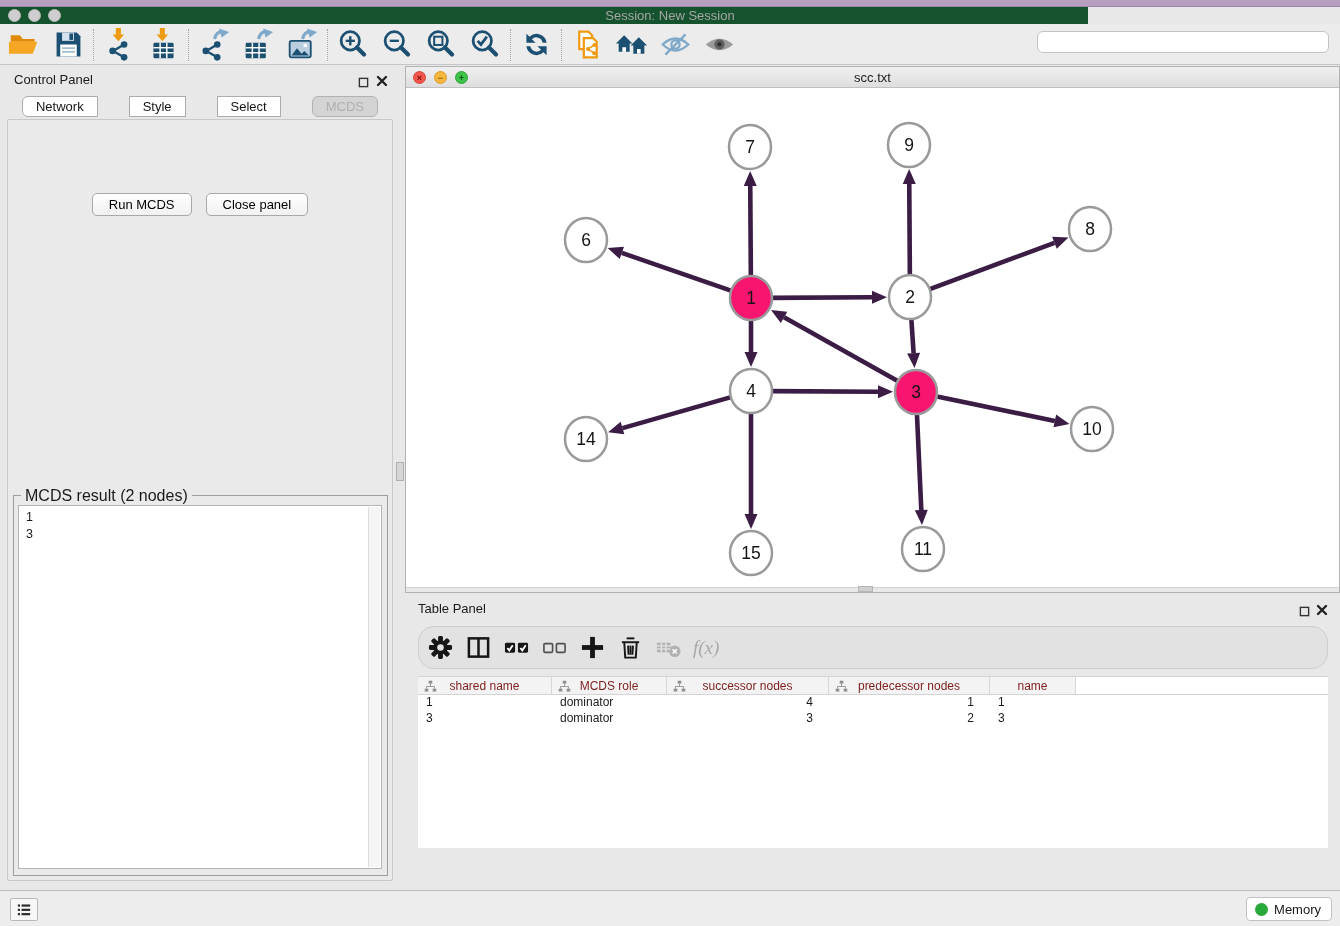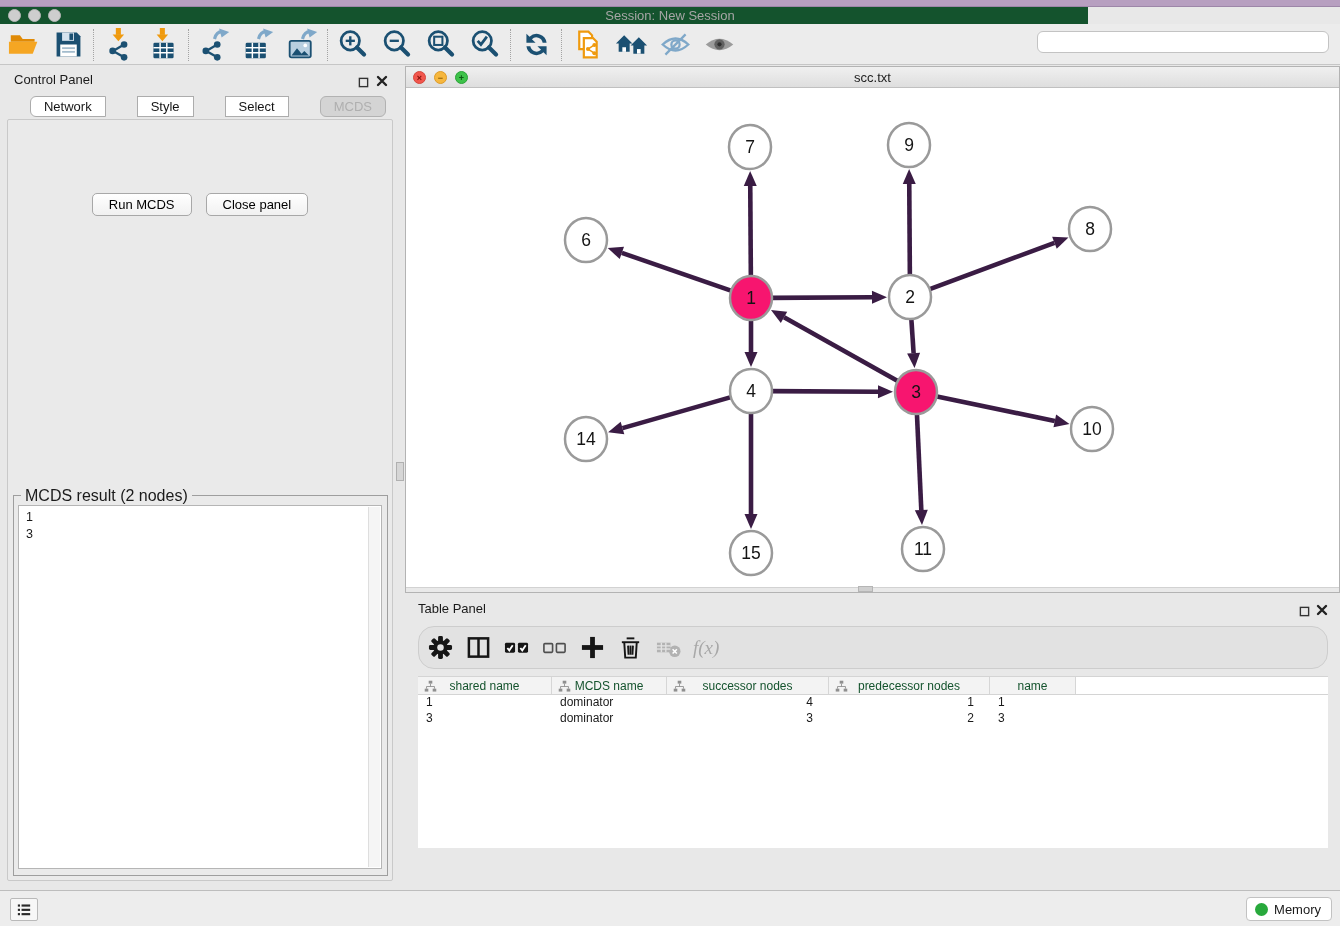--- a/index.html
+++ b/index.html
@@ -21,21 +21,21 @@
   
   .cp-titlerow { position:absolute; left:0; top:66px; width:400px; height:30px; }
   .cp-title { position:absolute; left:14px; top:6px; font-size:13px; }
   .panel-float { position:absolute; top:8px; }
   .panel-close { position:absolute; top:7px; }
   .tabstrip { display:flex; }
   .tab { height:21px; line-height:19px; padding:0 13px; background:#fff; border:1px solid #acacac; margin-left:-1px; font-size:13px; color:#151515; white-space:nowrap; }
   .tab:first-child { border-radius:6px 0 0 6px; margin-left:0; }
   .tab:last-child { border-radius:0 6px 6px 0; }
   .tab.selected { background:#d4d4d4; color:#afafaf; border-color:#b2b2b2; border-radius:6px; }
-  .cp-tabs { position:absolute; left:8px; top:96px; width:400px; justify-content:center;gap:32px; }
+  .cp-tabs { position:absolute; left:0; top:96px; width:400px; justify-content:center;gap:32px; }
   .cp-content { position:absolute; left:7px; top:119px; width:386px; height:762px; background:#eaeaea; border:1px solid #c9c9c9; border-radius:2px; }
   .opt-label { position:absolute; left:0; top:18px; width:100%; text-align:center; font-size:13px; }
   .criterion-select { position:absolute; left:37px; top:40px; width:311px; height:23px; background:#fff; border:1px solid #a8a8a8; border-radius:5px; font-size:13px; line-height:21px; padding-left:12px; }
   .criterion-select svg { position:absolute; right:5px; top:2px; }
   .btnrow { position:absolute; left:0; top:73px; width:100%; display:flex; justify-content:center; gap:14px; }
   .pbtn { height:23px; padding:0 16px; background:linear-gradient(#ffffff,#f1f1f1); border:1px solid #a8a8a8; border-radius:5px; font-size:13px; font-family:"Liberation Sans",sans-serif; }
   .fieldset { position:absolute; left:5px; top:375px; width:375px; height:381px; border:1px solid #9e9e9e; }
   .legend { position:absolute; top:-9px; left:7px; background:#eaeaea; padding:0 4px; font-size:16px; }
   .resultbox { position:absolute; left:4px; top:9px; right:5px; bottom:6px; background:#fff; border:1px solid #b5b5b5; font-size:12.5px; }
   .result-line { padding-left:7px; line-height:17px; }
@@ -52,21 +52,21 @@
   .h-handle { position:absolute; left:858px; top:586px; width:15px; height:6px; background:#cfcfcf; border:1px solid #b5b5b5; }
   .v-handle { position:absolute; left:396px; top:462px; width:8px; height:19px; background:#d6d6d6; border:1px solid #b0b0b0; }
 
   
   .tablepanel { position:absolute; left:405px; top:595px; width:935px; height:295px; background:#e8e8e8; }
   .tp-title { position:absolute; left:13px; top:6px; font-size:13px;text-align:center; }
   .tp-toolbar { position:absolute; left:13px; top:31px; width:910px; height:43px; background:#e2e2e2; border:1px solid #cdcdcd; border-radius:16px; display:flex; align-items:center; padding-left:2px; }
   .tpbtn { width:38px; height:38px; display:flex; align-items:center; justify-content:center; }
   .tp-table { position:absolute; left:13px; top:81px; width:910px; height:172px; background:#fff; }
   .tp-header { display:flex; height:19px; border-top:1px solid #d4d4d4; border-bottom:1px solid #d4d4d4; }
-  .th { position:relative; height:100%; background:#f3f3f3; border-right:1px solid #d6d6d6; font-size:12px; display:flex; align-items:center; justify-content:center; color:#14532d; }
+  .th { position:relative; height:100%; background:#f3f3f3; border-right:1px solid #d6d6d6; font-size:12px; display:flex; align-items:center; justify-content:center; color:#7f1d1d; }
   .th .hicon { position:absolute; left:6px; top:3px; }
   .tr { display:flex; height:16px; font-size:12px; }
   .td { overflow:hidden; white-space:nowrap; }
   .td.left { padding-left:8px; text-align:left; }
   .td.right { padding-right:16px; text-align:right; }
   .tp-tabs { position:absolute; left:0; top:269px; width:100%; justify-content:center; }
 
   
   .statusbar { position:absolute; left:0; bottom:0; width:1340px; height:36px; background:#ededed; border-top:1px solid #bdbdbd; }
   .listbtn { position:absolute; left:10px; top:7px; width:28px; height:23px; background:#f7f7f7; border:1px solid #b9b9b9; border-radius:2px; display:flex; align-items:center; justify-content:center; }
@@ -532,21 +532,21 @@
           <span class="hicon"><svg width="13" height="13" viewBox="0 0 18 18">
               <g fill="#8f8f8f">
                 <rect x="6.5" y="1" width="5" height="4"></rect>
                 <rect x="1" y="12" width="5" height="4"></rect>
                 <rect x="12" y="12" width="5" height="4"></rect>
               </g>
               <g stroke="#8f8f8f" stroke-width="1.2" fill="none">
                 <path d="M9 5v4M3.5 12V9h11v3"></path>
               </g>
             </svg></span>
-          <span>MCDS name</span>
+          <span>MCDS role</span>
         </div>
         <div class="th" style="width: 162px;">
           <span class="hicon"><svg width="13" height="13" viewBox="0 0 18 18">
               <g fill="#8f8f8f">
                 <rect x="6.5" y="1" width="5" height="4"></rect>
                 <rect x="1" y="12" width="5" height="4"></rect>
                 <rect x="12" y="12" width="5" height="4"></rect>
               </g>
               <g stroke="#8f8f8f" stroke-width="1.2" fill="none">
                 <path d="M9 5v4M3.5 12V9h11v3"></path>

